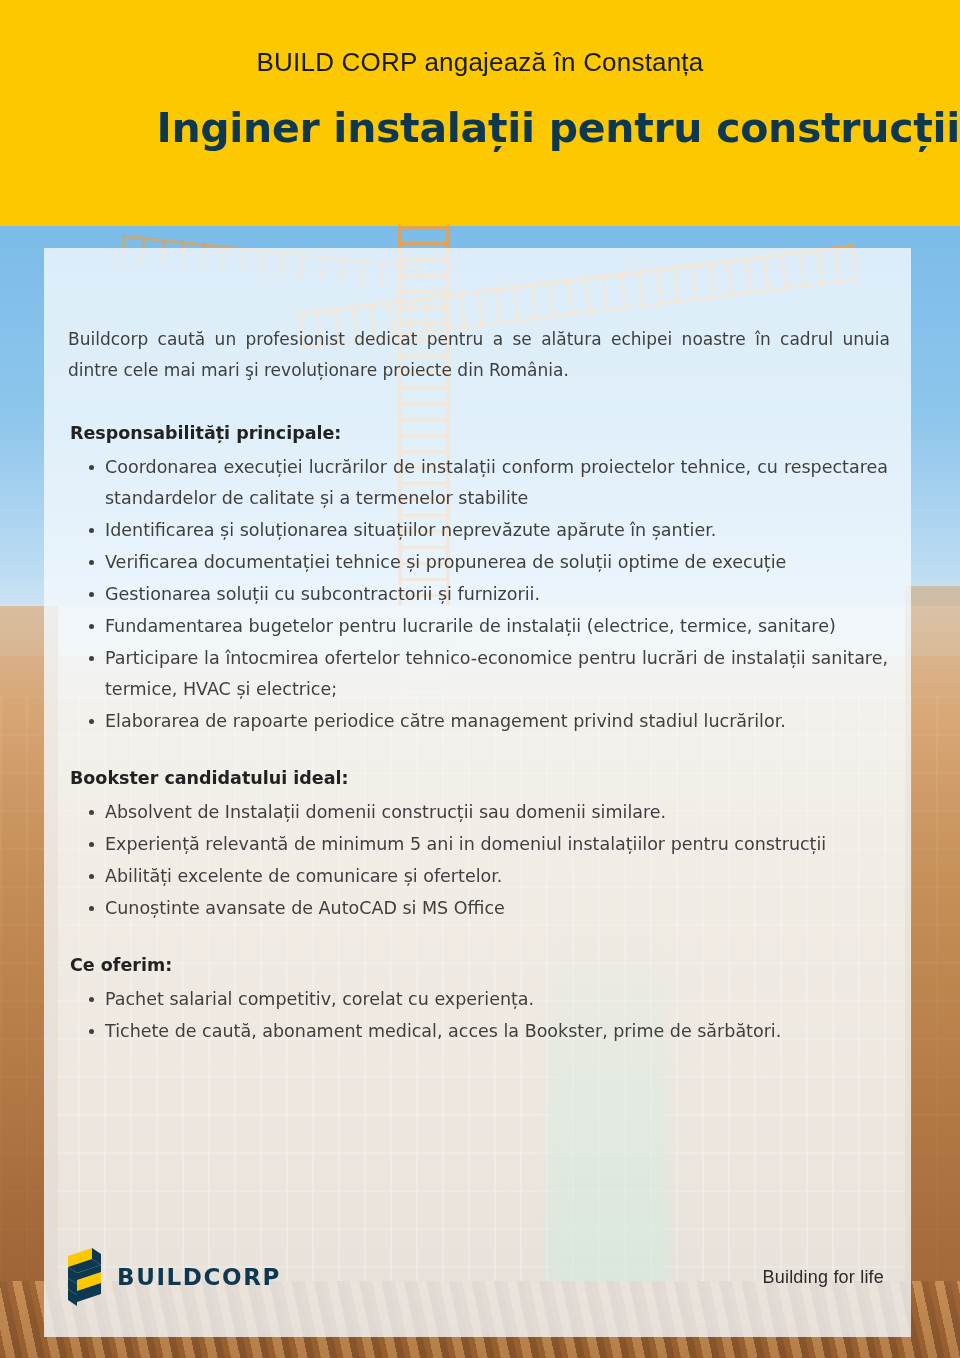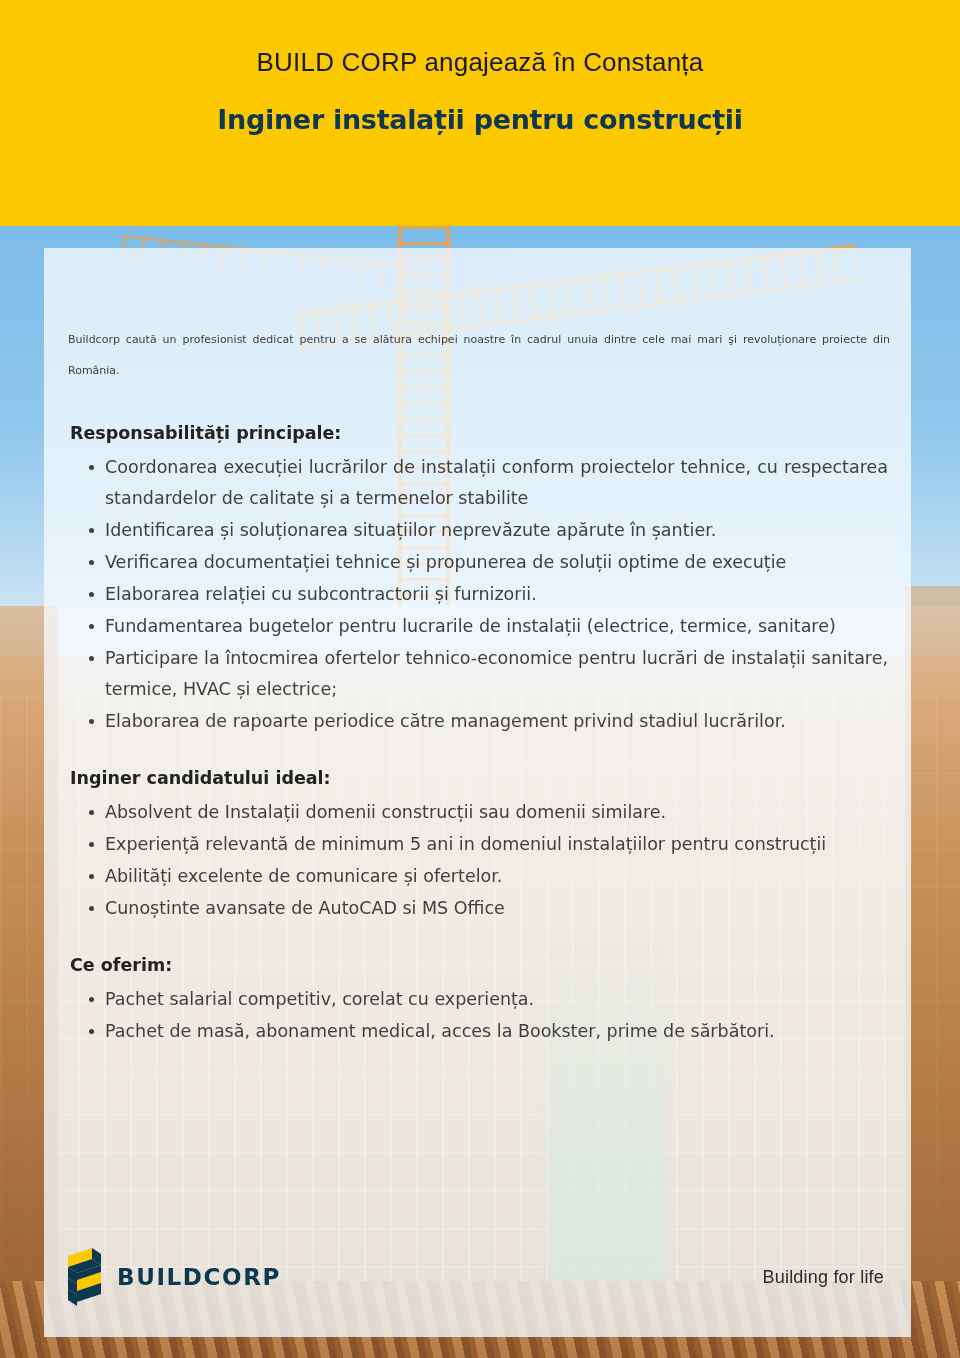--- a/index.html
+++ b/index.html
@@ -141,23 +141,23 @@
     font-family: "Liberation Sans", sans-serif;
     font-size: 26px;
     font-weight: 400;
     color: #1a1a18;
     letter-spacing: 0.2px;
   }
   .headline {
     position: absolute;
     left: 0; top: 104px;
     width: 960px;
-    text-align: center;
+    text-align: right;
     font-family: "DejaVu Sans", sans-serif;
-    font-size: 27px;
+    font-size: 41px;
     font-weight: 700;
     color: #0e3850;
     letter-spacing: -0.3px;
   }
 
   
   .panel {
     position: absolute;
     left: 44px;
     top: 248px;
@@ -171,21 +171,21 @@
     position: absolute;
     left: 68px;
     top: 324px;
     width: 824px;
     z-index: 6;
     font-family: "DejaVu Sans", sans-serif;
     color: #3d3d3d;
   }
 
   .intro {
-    font-size: 11px;
+    font-size: 17px;
     line-height: 31px;
     text-align: justify;
     color: #3f3f3f;
     margin: 0 0 32px 0;
     padding-right: 2px;
   }
 
   .section { margin-bottom: 4px; }
 
   .section-title {
@@ -290,42 +290,42 @@
   <div class="content">
 
     <p class="intro">Buildcorp caută un profesionist dedicat pentru a se alătura echipei noastre în cadrul unuia dintre cele mai mari şi revoluționare proiecte din România.</p>
 
     <div class="section gap-after">
       <div class="section-title">Responsabilități principale:</div>
       <ul class="bullets">
         <li class="justify">Coordonarea execuției lucrărilor de instalații conform proiectelor tehnice, cu respectarea standardelor de calitate și a termenelor stabilite</li>
         <li>Identificarea și soluționarea situațiilor neprevăzute apărute în șantier.</li>
         <li>Verificarea documentației tehnice și propunerea de soluții optime de execuție</li>
-        <li>Elaborarea relației cu subcontractorii și furnizorii.</li>
+        <li>Gestionarea soluții cu subcontractorii și furnizorii.</li>
         <li>Fundamentarea bugetelor pentru lucrarile de instalații (electrice, termice, sanitare)</li>
         <li class="justify">Participare la întocmirea ofertelor tehnico-economice pentru lucrări de instalații sanitare, termice, HVAC și electrice;</li>
         <li>Elaborarea de rapoarte periodice către management privind stadiul lucrărilor.</li>
       </ul>
     </div>
 
     <div class="section gap-after">
-      <div class="section-title">Inginer candidatului ideal:</div>
+      <div class="section-title">Bookster candidatului ideal:</div>
       <ul class="bullets">
         <li>Absolvent de Instalații domenii construcții sau domenii similare.</li>
         <li>Experiență relevantă de minimum 5 ani in domeniul instalațiilor pentru construcții</li>
         <li>Abilități excelente de comunicare și ofertelor.</li>
         <li>Cunoștinte avansate de AutoCAD si MS Office</li>
       </ul>
     </div>
 
     <div class="section">
       <div class="section-title">Ce oferim:</div>
       <ul class="bullets">
         <li>Pachet salarial competitiv, corelat cu experiența.</li>
-        <li>Pachet de masă, abonament medical, acces la Bookster, prime de sărbători.</li>
+        <li>Tichete de caută, abonament medical, acces la Bookster, prime de sărbători.</li>
       </ul>
     </div>
 
   </div>
 
   <div class="footer">
     <div class="brand">
       <div class="brand-mark">
         <svg width="36" height="58" viewBox="0 0 36 58" xmlns="http://www.w3.org/2000/svg">
           <polygon points="0,8 24,0 24,11 0,19" fill="#fcc900"></polygon>

